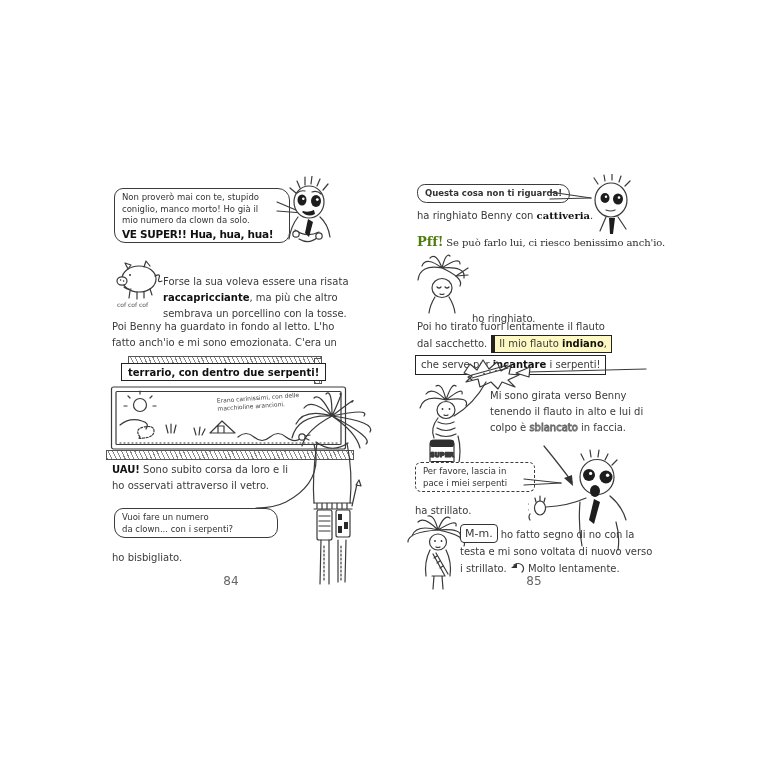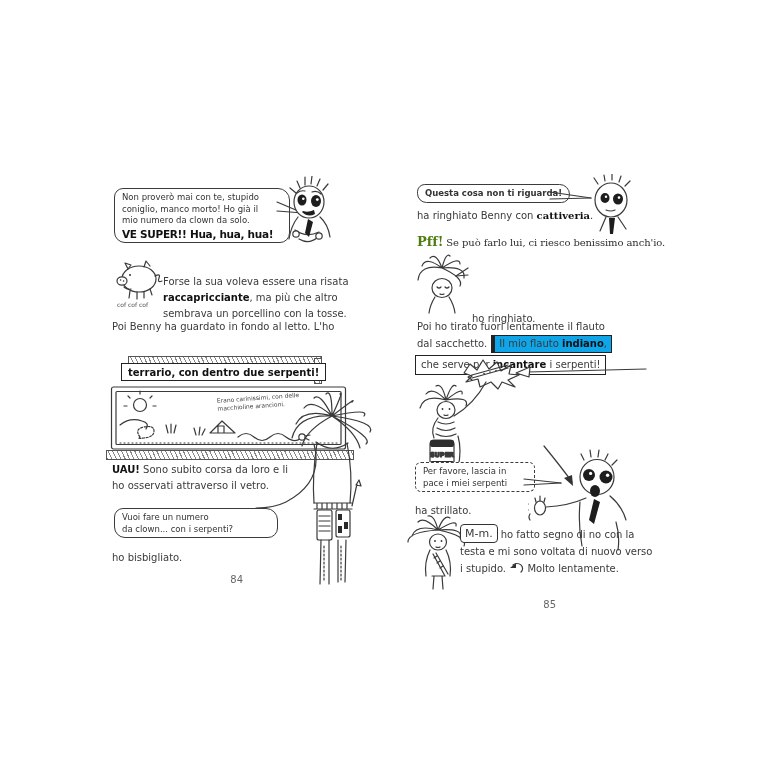--- a/index.html
+++ b/index.html
@@ -12,26 +12,26 @@
   .shout{font-weight:bold;font-size:10.5px;letter-spacing:-0.3px;color:#111;margin-top:2px;white-space:nowrap;}
   b,.bold{color:#111;}
   .serifline{font-family:"DejaVu Serif",serif;font-size:10px;color:#2e2e2e;letter-spacing:-0.1px;}
   .serifline .big{font-size:13px;font-weight:bold;color:#4d7c0f;}
   .serifaccent{font-family:"DejaVu Serif",serif;font-weight:bold;color:#111;}
   .hatch{background:repeating-linear-gradient(65deg,#888 0 1px,#fff 1px 4px);border:1px solid #555;}
   .bannerlabel{border:1.6px solid #222;background:#fff;font-weight:bold;font-size:10px;
                padding:3px 6px 2px 6px;color:#111;white-space:nowrap;}
   .notetext{font-size:6px;line-height:8px;color:#444;transform:rotate(-4deg);}
   .inlinebox{display:inline-block;border:1.4px solid #222;border-left:4px solid #222;
-             padding:0 4px;margin-left:4px;background:#0ea5e9;}
+             padding:0 4px;margin-left:4px;background:#fef9c3;}
   .inlinebox2{display:inline-block;border:1.4px solid #222;padding:1px 5px;background:#fff;margin-top:2px;}
   .mmbox{display:inline-block;border:1.2px solid #333;border-radius:4px;font-size:11px;
          padding:0 4px;margin-right:3px;vertical-align:1px;background:#fff;}
   .outlineword{color:#fff;-webkit-text-stroke:0.8px #666;text-shadow:0 0 1px #888;}
-  .pagenum{font-size:10px;color:#666;width:24px;text-align:right;}
+  .pagenum{font-size:12px;color:#666;width:24px;text-align:center;}
   .whisper-small{font-size:6px;color:#555;}
   svg{display:block;}
   .ink{stroke:#3a3a3a;stroke-width:1.2;fill:none;stroke-linecap:round;stroke-linejoin:round;}
 </style>
 </head>
 <body>
 
 <div id="spread">
 
   <div class="abs" style="left:0;top:0;width:384px;height:768px;">
@@ -83,20 +83,21 @@
     <div class="abs whisper-small" style="left:117px;top:301px;">cof cof cof</div>
 
     <div class="abs txt" style="left:163px;top:274px;width:210px;">
       <span>Forse la sua voleva essere una risata</span><br>
       <b>raccapricciante</b><span>, ma più che altro</span><br>
       <span>sembrava un porcellino con la tosse.</span>
     </div>
 
     <div class="abs txt" style="left:112px;top:319px;width:260px;">
       <span>Poi Benny ha guardato in fondo al letto. L'ho</span><br>
+      <span>fatto anch'io e mi sono emozionata. C'era un</span>
     </div>
 
     <div class="abs hatch" style="left:128px;top:356px;width:192px;height:7px;"></div>
     <div class="abs hatch" style="left:314px;top:358px;width:6px;height:24px;"></div>
     <div class="abs bannerlabel" style="left:121px;top:363px;">terrario, con dentro due serpenti!</div>
 
     <svg class="abs" style="left:110px;top:385px;" width="238" height="66" viewBox="0 0 238 66">
       <g class="ink">
         <rect x="1.5" y="2" width="234" height="62" rx="2" fill="#fff"></rect>
         <rect x="6" y="6.5" width="225" height="53" rx="1"></rect>
@@ -237,20 +238,25 @@
         <path d="M30,40 q-8,10 -4,20"></path>
         <path d="M30,44 q8,4 16,0 M29,50 q9,5 18,0 M28,56 q10,5 20,0"></path>
         <rect x="22" y="62" width="24" height="28" rx="4" fill="#fff"></rect>
         <rect x="22" y="62" width="24" height="7" rx="2" fill="#2e2e2e" stroke="none"></rect>
         <rect x="22" y="83" width="24" height="7" rx="2" fill="#2e2e2e" stroke="none"></rect>
         <text x="34" y="79" font-size="6.5" font-weight="bold" fill="#333" text-anchor="middle" font-family="DejaVu Sans, sans-serif">SUPER</text>
         <path d="M50,58 q4,14 0,32"></path>
       </g>
     </svg>
 
+    <div class="abs txt" style="left:106px;top:388px;width:180px;">
+      <span>Mi sono girata verso Benny</span><br>
+      <span>tenendo il flauto in alto e lui di</span><br>
+      <span>colpo è </span><span class="outlineword">sbiancato</span><span> in faccia.</span>
+    </div>
 
     <div class="abs bubble" style="left:31px;top:462px;width:104px;border-style:dashed;border-radius:6px;">
       <div>Per favore, lascia in</div>
       <div>pace i miei serpenti</div>
     </div>
     <svg class="abs" style="left:139px;top:477px;" width="40" height="10" viewBox="0 0 40 10">
       <g class="ink">
           <path d="M1,2 L38,6"></path>
           <path d="M1,8 L38,6"></path>
         </g>
@@ -287,24 +293,24 @@
         <path d="M24,36 q-6,12 -4,26 M40,36 q6,12 4,26"></path>
         <path d="M27,40 L39,62 M30,39 L42,60"></path>
         <path d="M28,44 l3,-2 M31,49 l3,-2 M34,54 l3,-2"></path>
         <path d="M26,62 l12,0 M28,62 l-1,13 M36,62 l1,13"></path>
       </g>
     </svg>
 
     <div class="abs txt" style="left:76px;top:524px;width:220px;line-height:17px;">
       <span class="mmbox">M-m.</span><span>ho fatto segno di no con la</span><br>
       <span>testa e mi sono voltata di nuovo verso</span><br>
-      <span>i stupido.</span>
+      <span>i strillato.</span>
       <svg width="15" height="12" viewBox="0 0 15 12" style="display:inline;vertical-align:-2px;">
         <path d="M12,10 A5,4.5 0 1 0 4,3" class="ink" stroke-width="1.6"></path>
         <polygon points="1,6 7,1 7,6" fill="#333"></polygon>
       </svg>
       <span>Molto lentamente.</span>
     </div>
 
-    <div class="abs pagenum" style="left:148px;top:574px;margin-top:25px;">85</div>
+    <div class="abs pagenum" style="left:138px;top:574px;">85</div>
   </div>
 
 </div>
 
 </body></html>

